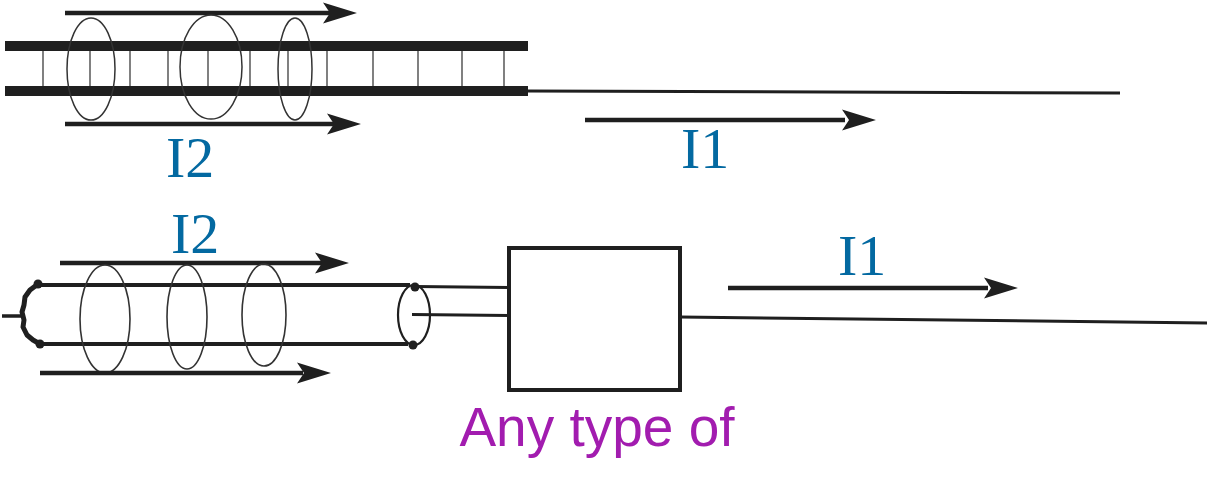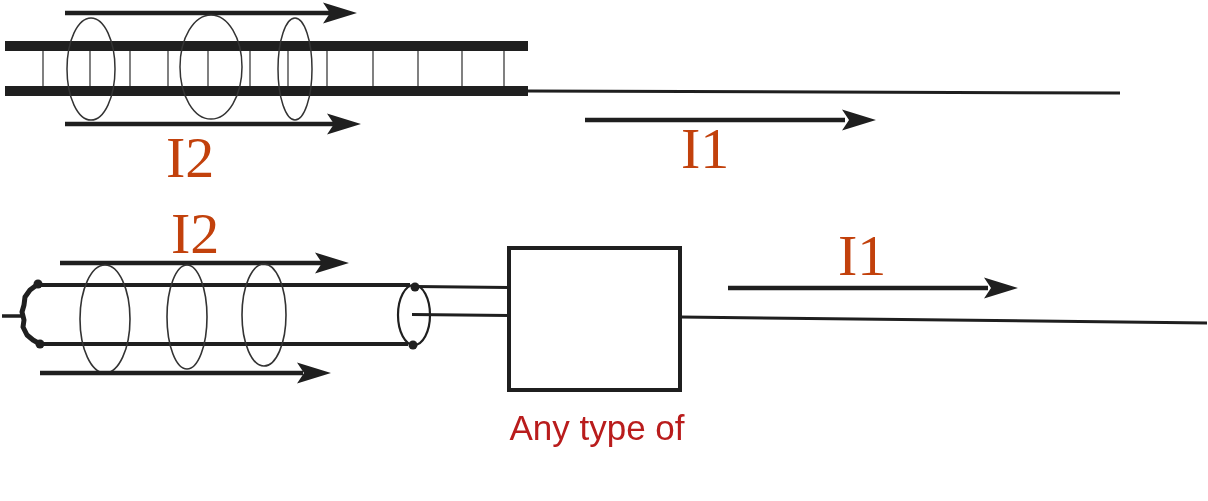--- a/index.html
+++ b/index.html
@@ -6,36 +6,36 @@
   .canvas{
     position:relative;
     width:1208px;height:501px;
     background:#ffffff;
     overflow:hidden;
     font-family:"Liberation Sans",sans-serif;
   }
   .canvas svg{position:absolute;left:0;top:0;}
   .lbl{
     position:absolute;
-    color:#c2410c;
+    color:#0369a1;
     line-height:1;
     white-space:nowrap;
   }
   .lbl.serif{
     font-family:"Liberation Serif",serif;
     font-size:58px;
   }
   .caption{
     position:absolute;
     left:597px;top:404px;
     transform:translateX(-50%);
     text-align:center;
-    color:#b91c1c;
+    color:#a21caf;
     font-family:"Liberation Sans",sans-serif;
-    font-size:35px;
+    font-size:55px;
     line-height:47px;
     white-space:nowrap;
   }
 </style>
 </head>
 <body>
 
 <div class="canvas">
 
   <svg width="1208" height="501" viewBox="0 0 1208 501">

